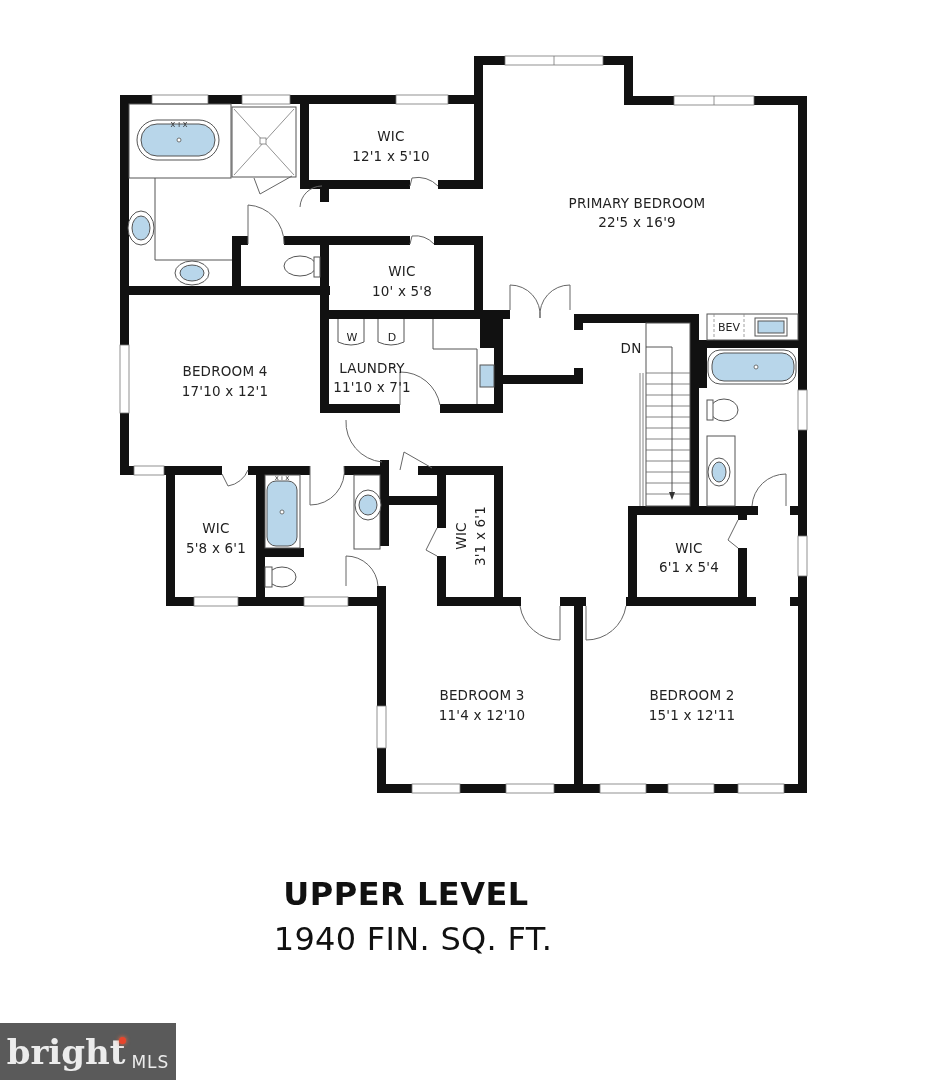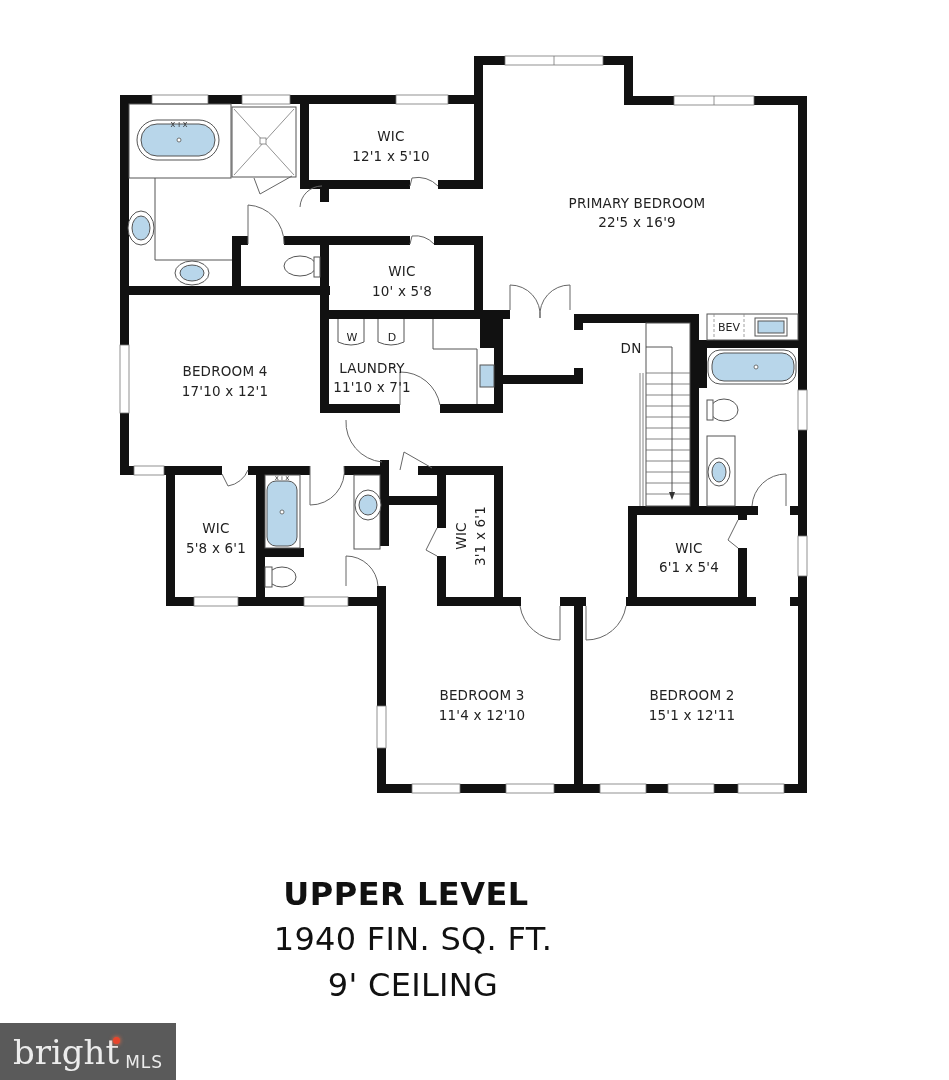--- a/index.html
+++ b/index.html
@@ -10,21 +10,21 @@
   .door { fill:none; stroke:#666; stroke-width:1; }
   .win { fill:#ffffff; stroke:#777; stroke-width:0.8; }
   .fix { fill:#b8d6ea; stroke:#555; stroke-width:1; }
   .fixw { fill:#ffffff; stroke:#555; stroke-width:1; }
   .lbl { font-family:"DejaVu Sans", sans-serif; font-size:13.5px; fill:#222; text-anchor:middle; letter-spacing:0.2px; }
   .lbl-sm { font-family:"DejaVu Sans", sans-serif; font-size:11px; fill:#222; text-anchor:middle; }
   .title-block { position:absolute; left:0; width:812px; top:872px; text-align:center; color:#111; }
   .title-main { font-family:"DejaVu Sans", sans-serif; font-weight:bold; font-size:32px; letter-spacing:0.5px; line-height:44px; }
   .title-sub { font-family:"DejaVu Sans", sans-serif; font-size:32px; line-height:46px; letter-spacing:0.3px;margin-left:14px; }
   .logo { position:absolute; left:0; top:1023px; width:176px; height:57px; background:#5a5a5a; display:flex; align-items:center; justify-content:center; gap:6px; }
-  .logo-bright { font-family:"DejaVu Serif", serif; color:#ececec; font-size:34px; line-height:1; position:relative; }
+  .logo-bright { font-family:"DejaVu Serif", serif; color:#ececec; font-size:34px; line-height:1; position:relative;font-weight:bold; }
   .logo-dot { position:absolute; width:7px; height:7px; border-radius:50%; background:#e8452c; top:2px; right:-1px; box-shadow:0 0 4px #ff6a40; }
   .logo-mls { font-family:"DejaVu Sans", sans-serif; color:#ececec; font-size:17px; margin-top:20px; letter-spacing:1px; }
 </style>
 </head>
 <body>
 
 <svg id="plan" viewBox="0 0 949 820" xmlns="http://www.w3.org/2000/svg">
 
   <g>
 
@@ -263,19 +263,18 @@
     <text class="lbl" x="482" y="720">11'4 x 12'10</text>
 
     <text class="lbl" x="692" y="700">BEDROOM 2</text>
     <text class="lbl" x="692" y="720">15'1 x 12'11</text>
   </g>
 </svg>
 
 <div class="title-block">
   <div class="title-main">UPPER LEVEL</div>
   <div class="title-sub">1940 FIN. SQ. FT.</div>
-  <div class="title-sub">9' CEILING</div>
 </div>
 
 <div class="logo">
   <span class="logo-bright"><span>bright</span><span class="logo-dot"></span></span>
   <span class="logo-mls">MLS</span>
 </div>
 
 </body></html>

